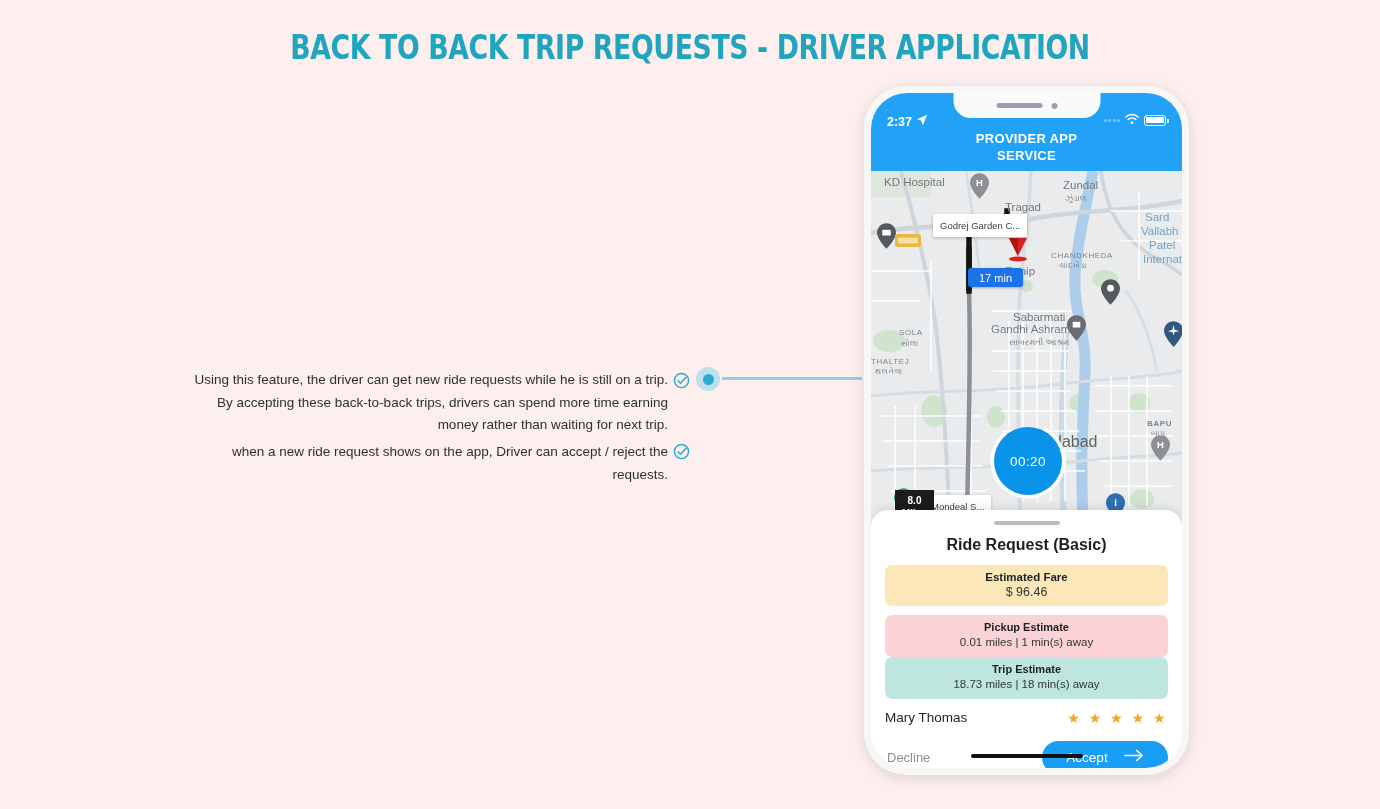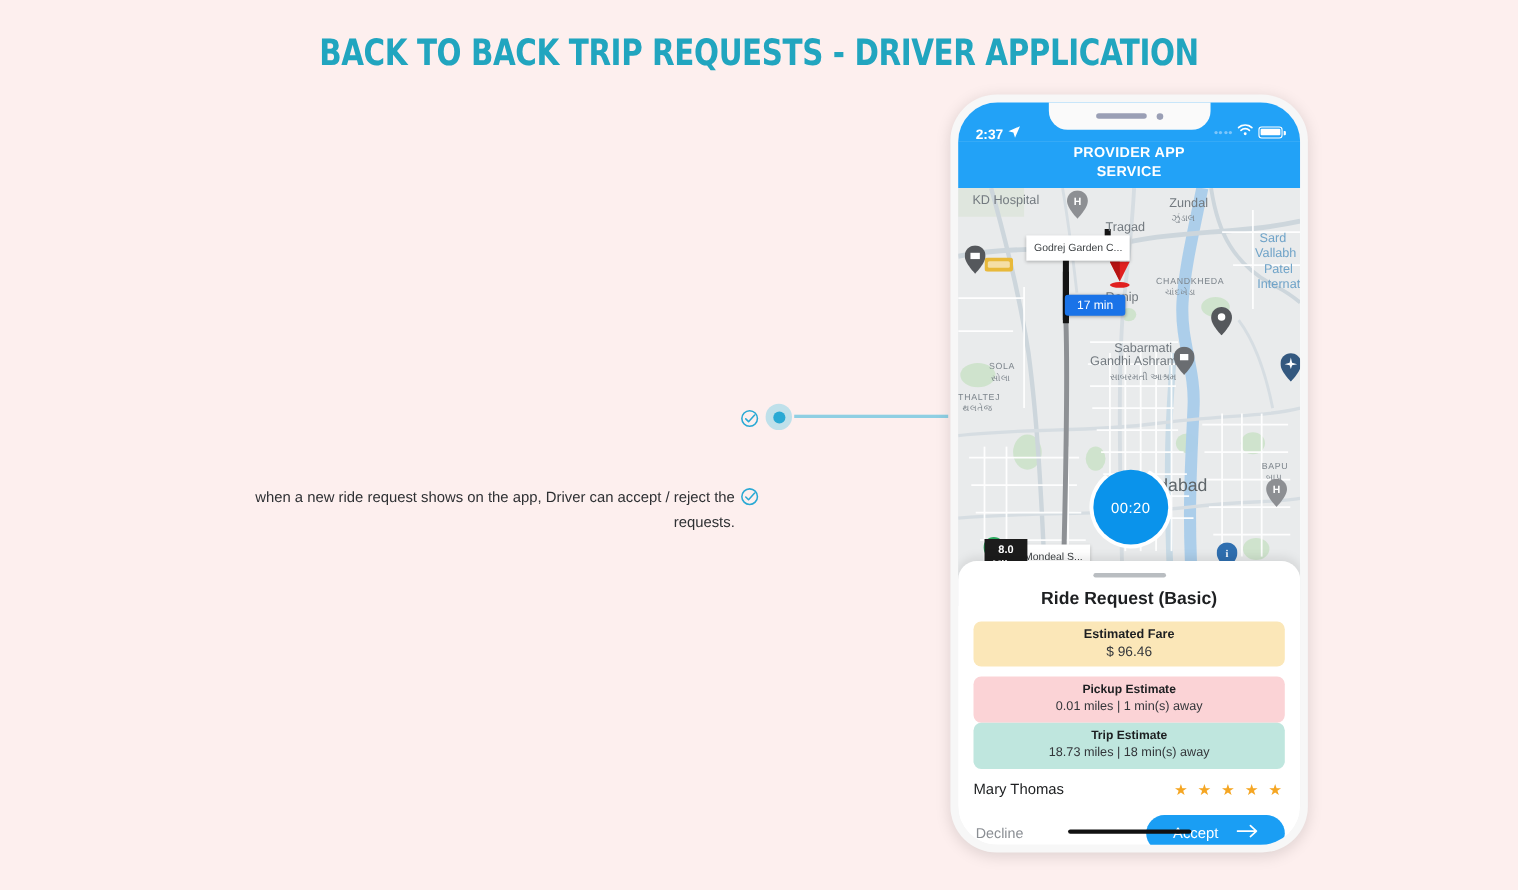--- a/index.html
+++ b/index.html
@@ -191,20 +191,23 @@
     width: 112px; height: 4.5px; border-radius: 3px; background: #111;
   }
 </style>
 </head>
 <body>
 
 <div class="page">
 
   <div class="page-title">BACK TO BACK TRIP REQUESTS - DRIVER APPLICATION</div>
 
+  <div class="copy-block" id="copy-1">
+    <div class="copy-text">Using this feature, the driver can get new ride requests while he is still on a trip. By accepting these back-to-back trips, drivers can spend more time earning money rather than waiting for next trip.</div>
+  </div>
   <span class="check-icon" id="check-1">
     <svg viewBox="0 0 24 24" width="17" height="17">
       <circle cx="12" cy="12" r="10" fill="none" stroke="#2aa9d4" stroke-width="2"></circle>
       <path d="M7 12.4 L10.6 16 L18.4 7.4" fill="none" stroke="#2aa9d4" stroke-width="2" stroke-linecap="round" stroke-linejoin="round"></path>
     </svg>
   </span>
 
   <div class="copy-block" id="copy-2">
     <div class="copy-text">when a new ride request shows on the app, Driver can accept / reject the requests.</div>
   </div>
@@ -342,21 +345,21 @@
         <span class="map-lbl caps" style="left:30px; top:168px;">સોલા</span>
         <span class="map-lbl big" style="left:142px; top:140px;">Sabarmati</span>
         <span class="map-lbl big" style="left:120px; top:152px;">Gandhi Ashram</span>
         <span class="map-lbl" style="left:138px; top:166px;">સાબરમતી આશ્રમ</span>
         <span class="map-lbl caps" style="left:0px; top:186px;">THALTEJ</span>
         <span class="map-lbl caps" style="left:4px; top:196px;">થલતેજ</span>
         <span class="map-lbl blue big" style="left:274px; top:40px;">Sard</span>
         <span class="map-lbl blue big" style="left:270px; top:54px;">Vallabh</span>
         <span class="map-lbl blue big" style="left:278px; top:68px;">Patel</span>
         <span class="map-lbl blue big" style="left:272px; top:82px;">Internati</span>
-        <span class="map-lbl caps" style="left:276px; top:248px;">BAPU</span>
+        <span class="map-lbl caps" style="left:276px; top:248px;font-weight:bold;">BAPU</span>
         <span class="map-lbl caps" style="left:280px; top:258px;">બાપુ</span>
         <span class="map-lbl caps" style="left:228px; top:358px;">MANINAGAR</span>
         <span class="map-lbl huge" style="left:182px; top:262px;">dabad</span>
 
         <span class="pin" style="left:99px; top:2px;">
           <svg viewBox="0 0 20 27" width="19" height="26">
             <path d="M10 0 C4.5 0 0 4.4 0 9.9 C0 17 10 27 10 27 C10 27 20 17 20 9.9 C20 4.4 15.5 0 10 0Z" fill="#8d8f93"></path>
             <text x="10" y="14" font-size="10" font-family="Liberation Sans, sans-serif" fill="#fff" text-anchor="middle" font-weight="bold">H</text>
           </svg>
         </span>

